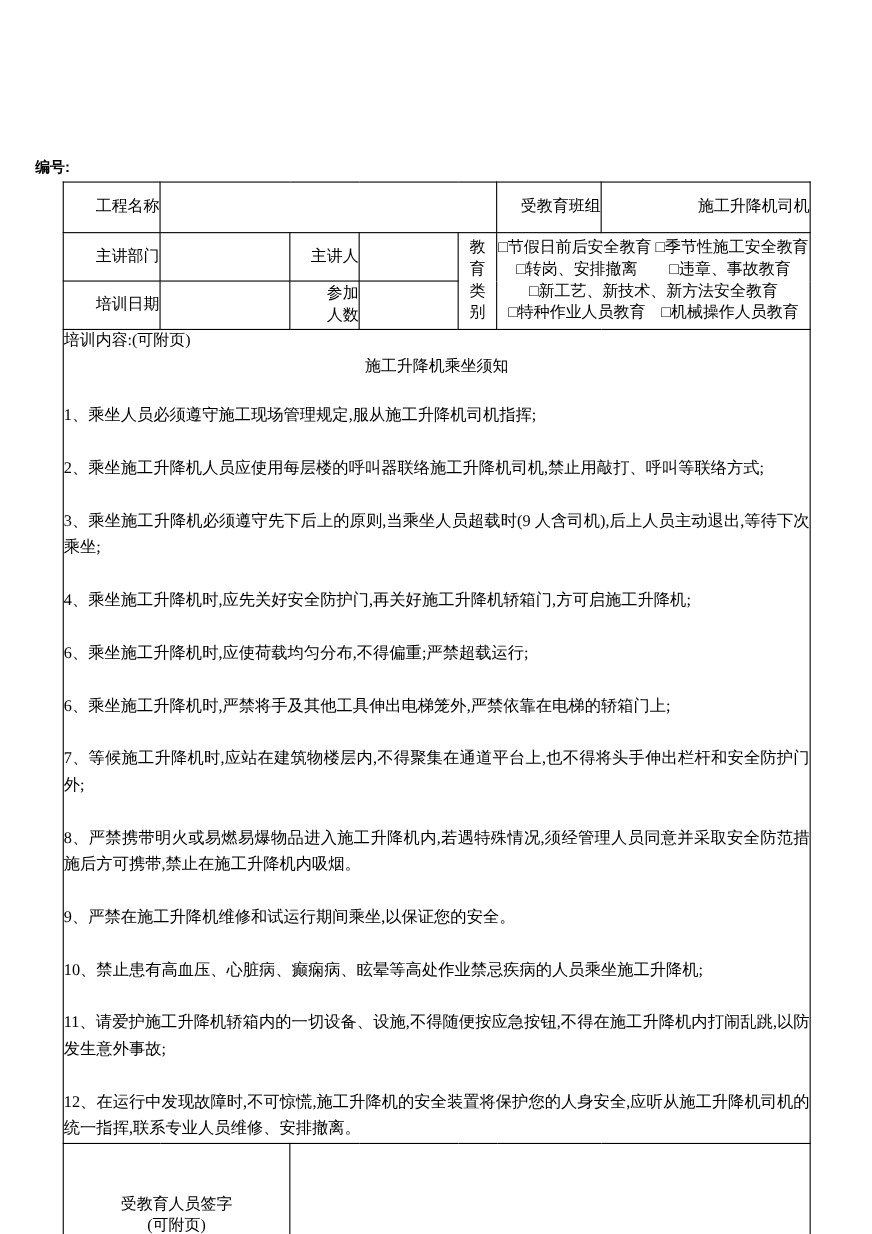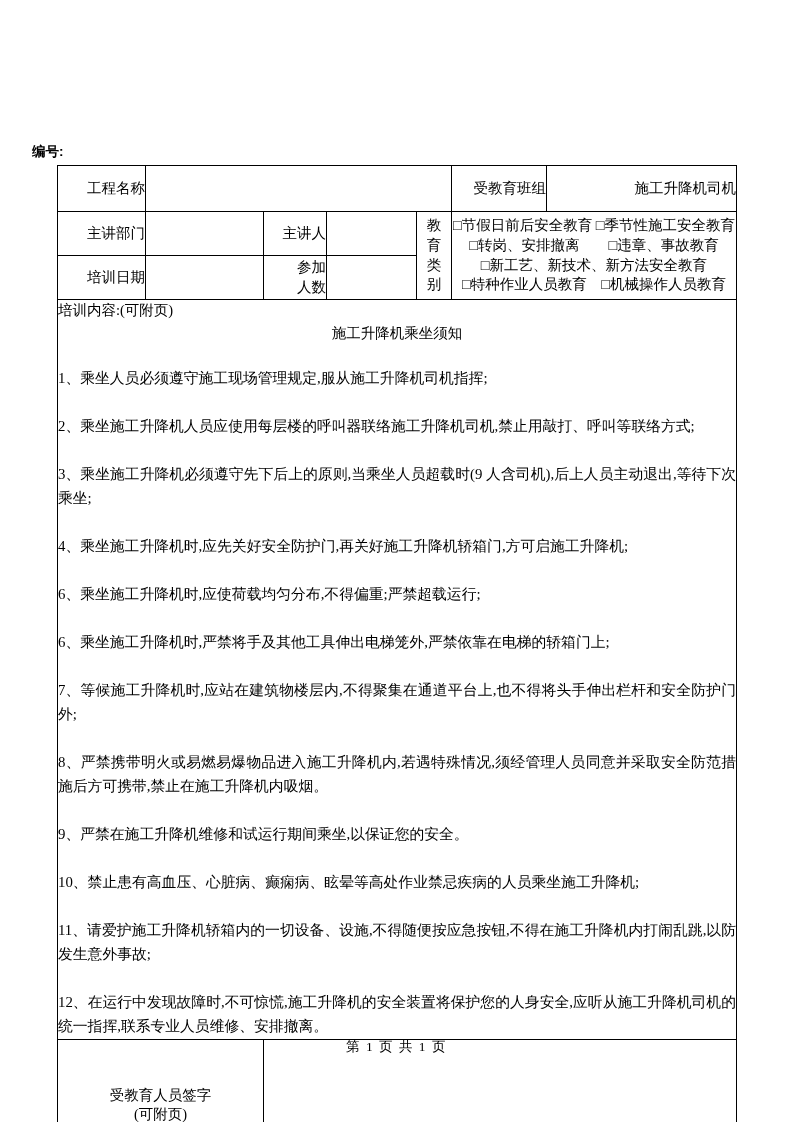--- a/index.html
+++ b/index.html
@@ -217,15 +217,14 @@
 
       <tr class="foot-row">
         <td class="c-label" colspan="2">项目负责人</td>
         <td colspan="3"></td>
         <td class="c-label">记录人</td>
         <td></td>
       </tr>
     </tbody>
   </table>
 
-  <div class="page-footer">第 1 页 共 1 页</div>
 
 </div>
 
 </body></html>

